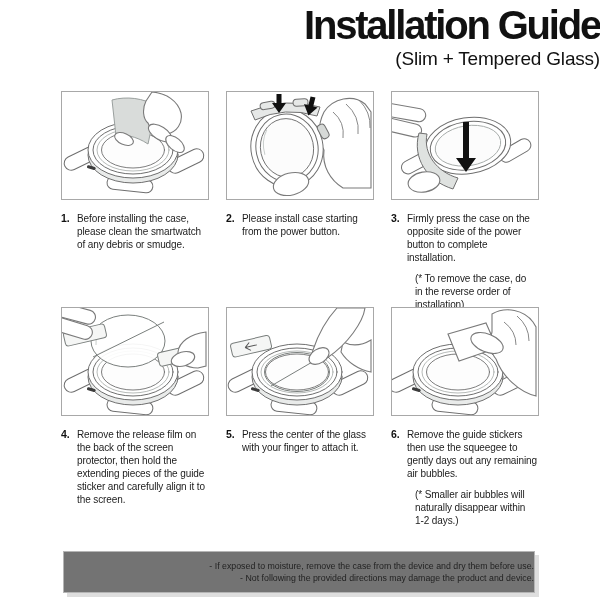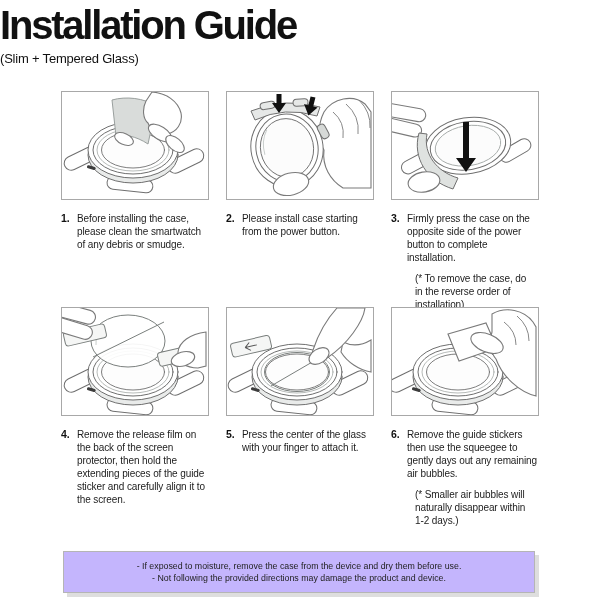--- a/index.html
+++ b/index.html
@@ -1,33 +1,33 @@
 <!DOCTYPE html>
 <html><head>
 <meta charset="utf-8">
 <style>
   html,body{margin:0;padding:0;background:#fff;}
   .page{position:relative;width:600px;height:600px;background:#fff;overflow:hidden;
         font-family:"Liberation Sans",sans-serif;color:#1a1a1a;}
-  .header{text-align:left;}
+  .header{text-align:right;}
   .title{margin:0;padding-top:1px;font-size:40px;line-height:48px;font-weight:700;
          letter-spacing:-2.2px;color:#111;}
-  .subtitle{margin-top:0;font-size:13px;line-height:20px;font-weight:400;letter-spacing:-0.2px;color:#111;}
+  .subtitle{margin-top:0;font-size:19px;line-height:20px;font-weight:400;letter-spacing:-0.2px;color:#111;}
   .grid{position:absolute;top:91px;left:61px;display:grid;
         grid-template-columns:repeat(3,148px);column-gap:17px;grid-template-rows:216px auto;}
   .step{width:148px;}
   .panel{box-sizing:border-box;width:148px;height:109px;border:1px solid #a8a8a8;background:#fff;}
   .panel svg{display:block;}
   .caption{display:flex;margin-top:12px;}
   .num{flex:none;width:16px;font-size:10.5px;font-weight:700;line-height:13px;color:#111;}
   .txt{font-size:10px;line-height:13px;letter-spacing:-0.1px;color:#1c1c1c;width:130px;}
   .note{margin:8px;}
   .footer{position:absolute;top:551px;left:63px;box-sizing:border-box;width:472px;height:42px;
-          border:1px solid #b5b5b5;background:#c4b5fd;box-shadow:4px 4px 0 #dedede;
-          display:flex;flex-direction:column;justify-content:center;text-align:center;
+          border:1px solid #b5b5b5;background:#737373;box-shadow:4px 4px 0 #dedede;
+          display:flex;flex-direction:column;justify-content:center;text-align:right;
           font-size:8.8px;line-height:12.5px;color:#222;}
 </style>
 </head>
 <body>
 
 <svg width="0" height="0" style="position:absolute" aria-hidden="true">
   <defs>
     <g id="watch-flat" stroke-linejoin="round" stroke-linecap="round">
       <rect x="0" y="55" width="38" height="14" rx="7" transform="rotate(-26 19 62)" fill="#fff" stroke="#6f6f6f" stroke-width="1"></rect>
       <rect x="104" y="58" width="38" height="14" rx="7" transform="rotate(-26 123 65)" fill="#fff" stroke="#6f6f6f" stroke-width="1"></rect>

